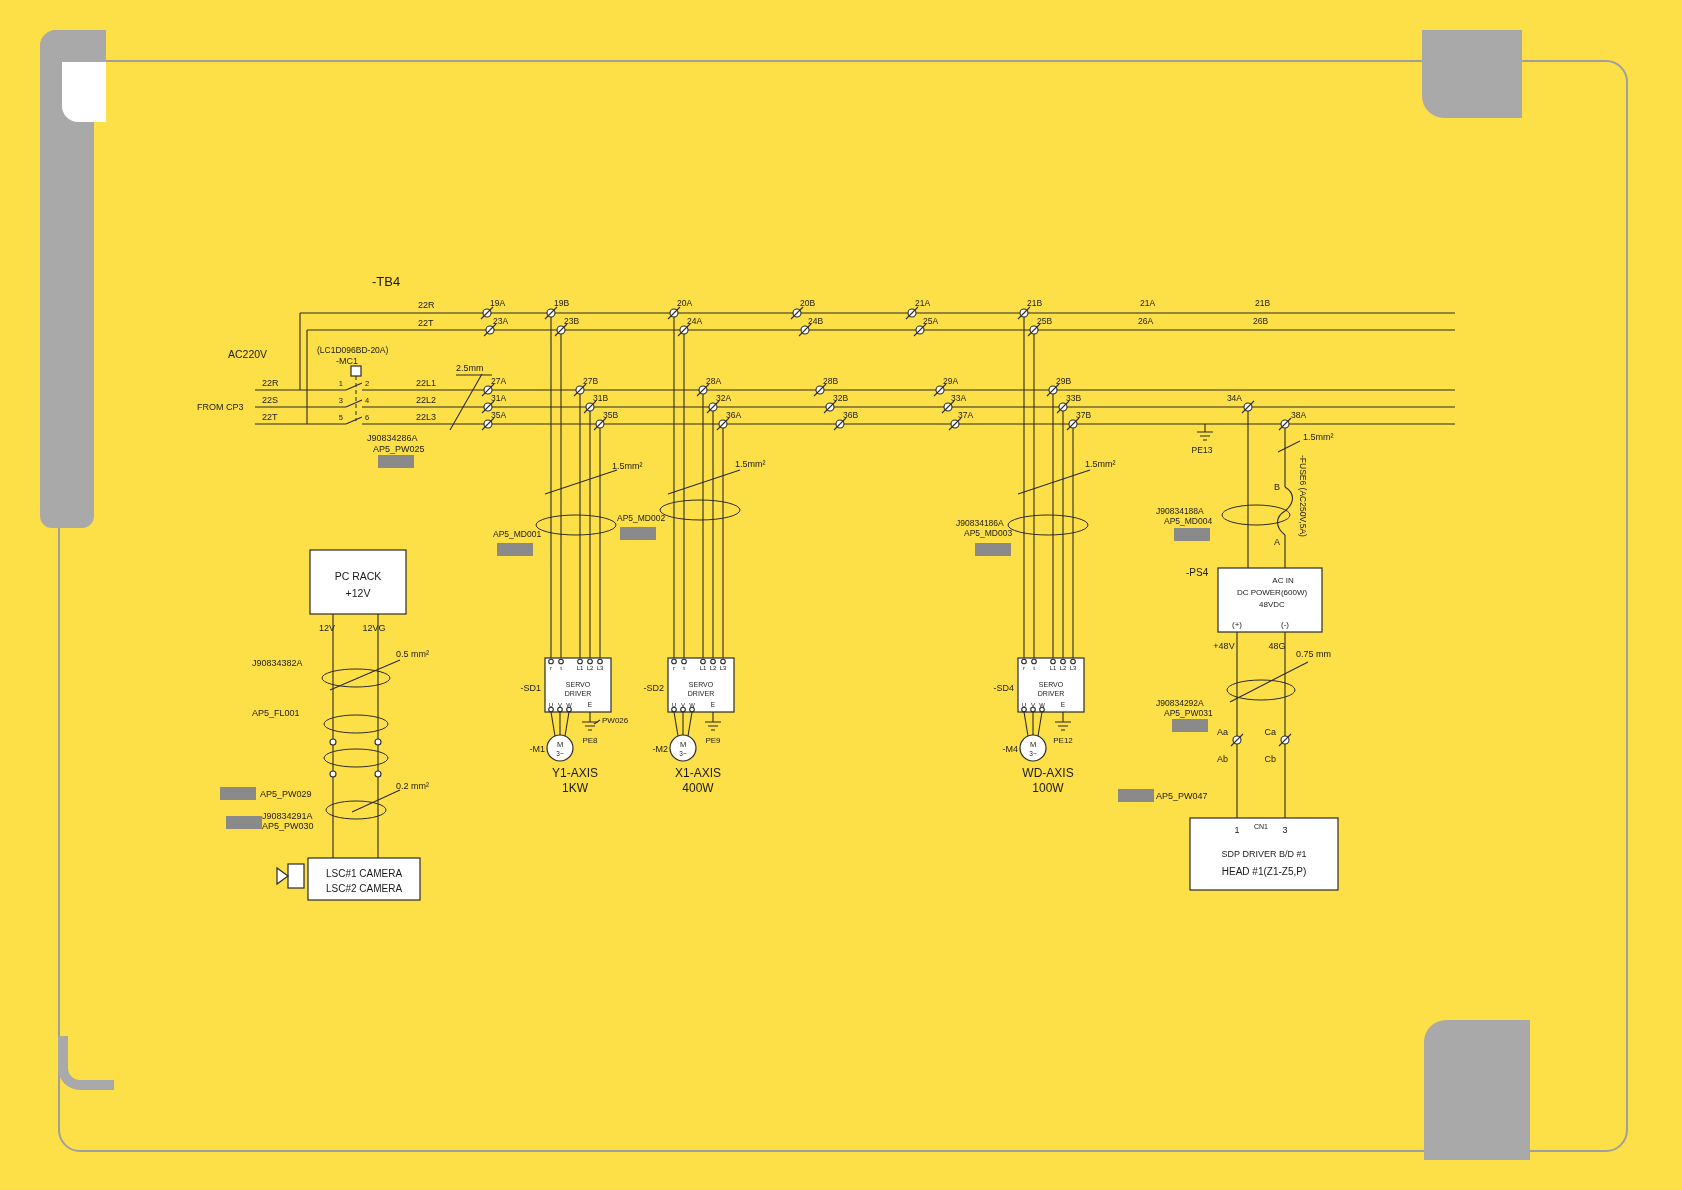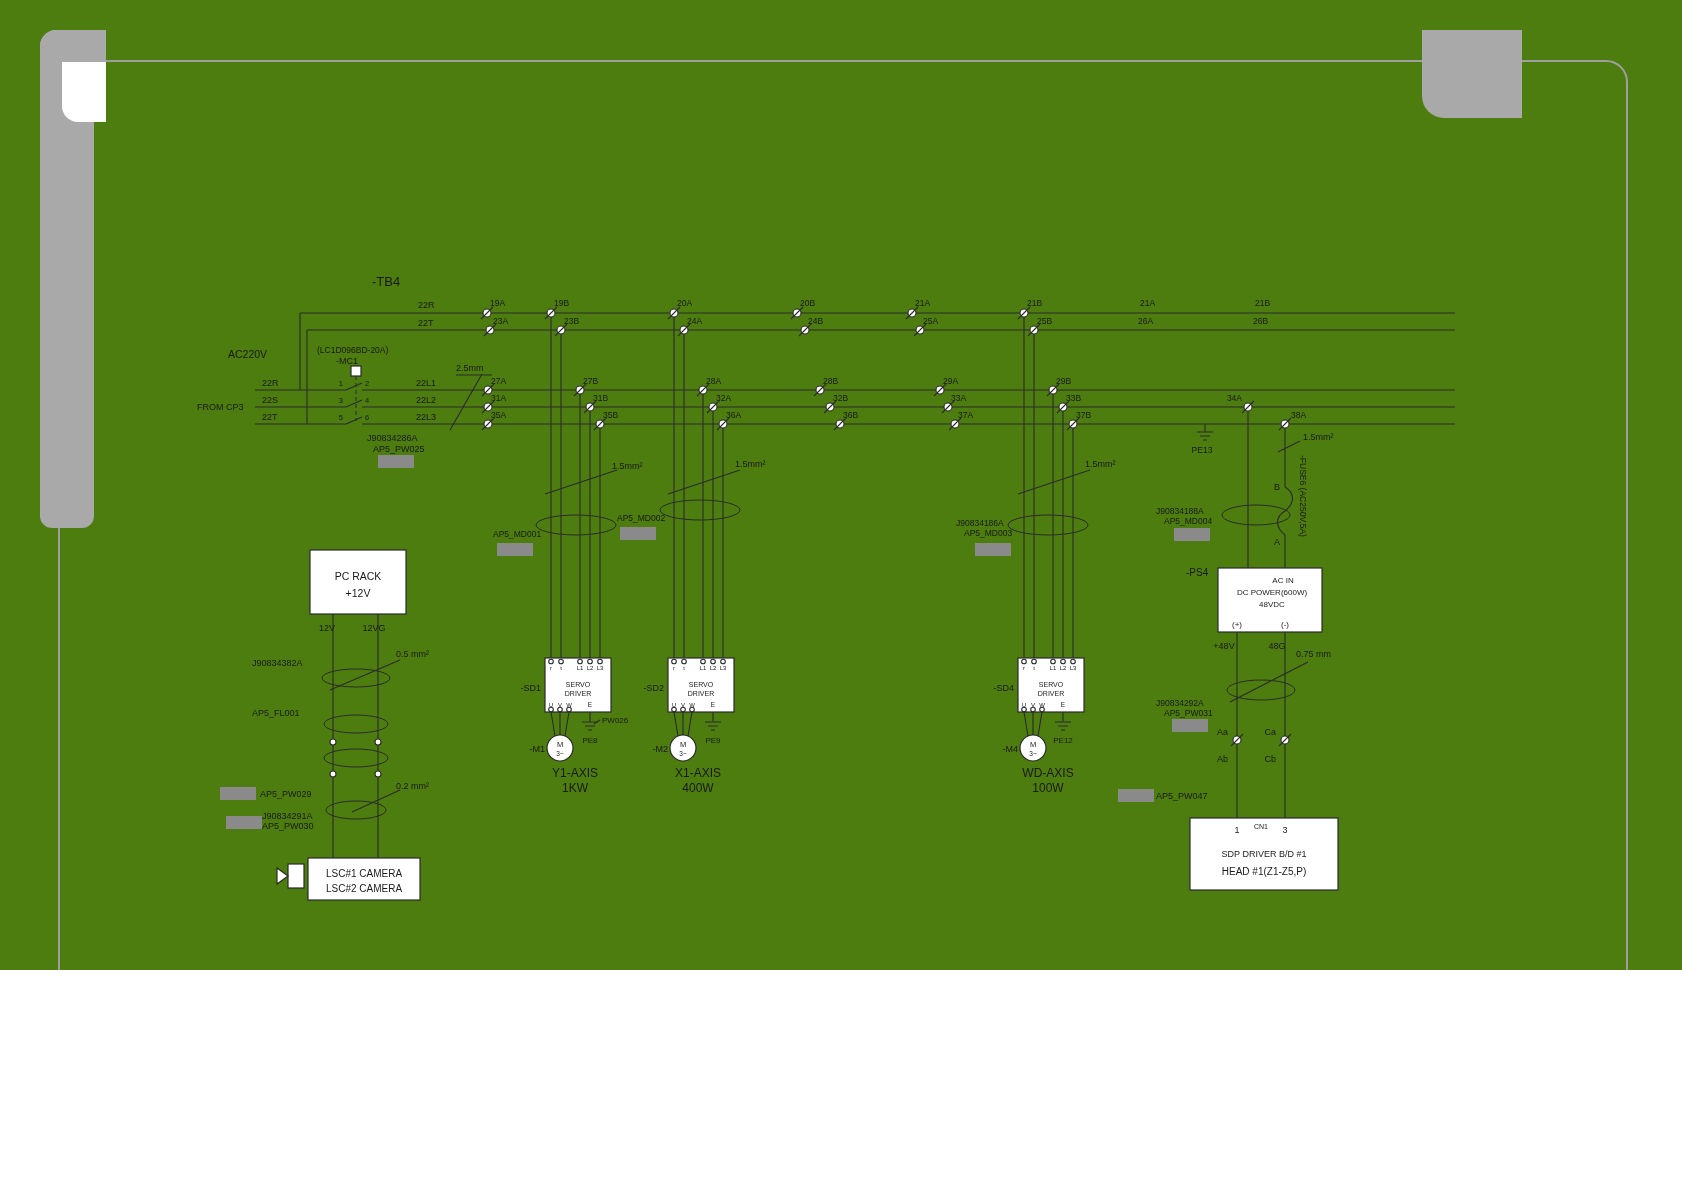--- a/index.html
+++ b/index.html
@@ -1,16 +1,16 @@
 <!DOCTYPE html>
 <html><head>
 <meta charset="utf-8">
 <style>
   html,body{margin:0;padding:0;background:#ffffff;}
-  .page{position:relative;width:1682px;height:970px;background:#4d7c0f;overflow:hidden;
+  .page{position:relative;width:1682px;height:1190px;background:#fde047;overflow:hidden;
         font-family:"Liberation Sans", sans-serif;}
   
   .frame-border{position:absolute;left:58px;top:60px;width:1566px;height:1088px;
                 border:2px solid #9f9f9f;border-radius:22px;}
   .frame-left-bar{position:absolute;left:40px;top:30px;width:54px;height:498px;
                   background:#a9a9a9;border-radius:16px 0 12px 12px;}
   .frame-topleft-cap{position:absolute;left:40px;top:30px;width:66px;height:32px;
                      background:#a9a9a9;border-radius:16px 0 0 0;}
   .frame-notch{position:absolute;left:62px;top:62px;width:44px;height:60px;
                background:#fff;border-radius:0 0 0 16px;}

